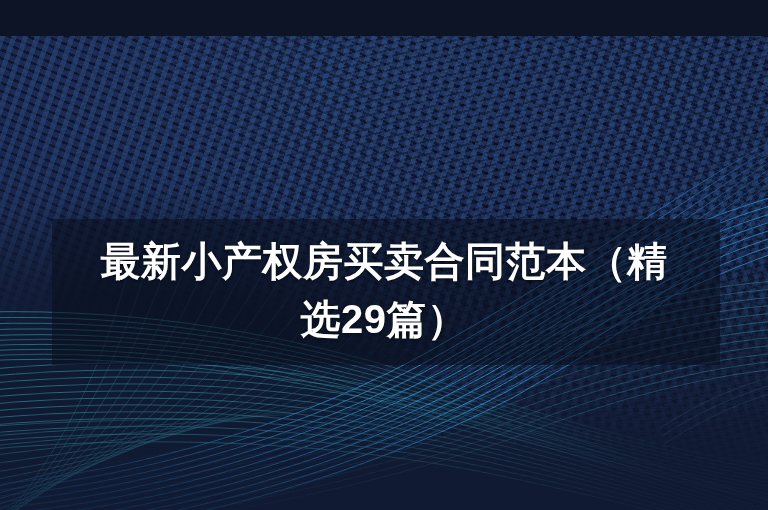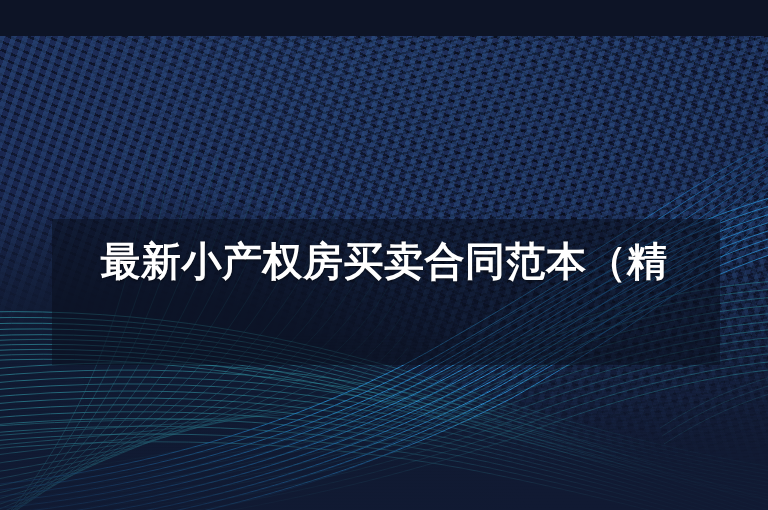--- a/index.html
+++ b/index.html
@@ -258,15 +258,16 @@
       </defs>
     </svg>
   </div>
 
   <div class="layer" style="background: linear-gradient(to bottom, rgba(17,26,51,0) 72%, rgba(17,26,51,0.55) 88%, rgba(17,26,51,0.92) 100%);"></div>
 
   <div id="overlay-panel"></div>
 
   <div id="title-block">
     <span class="line">最新小产权房买卖合同范本（精</span>
+    <span class="line">选29篇）</span>
   </div>
 
 </div>
 
 </body></html>

